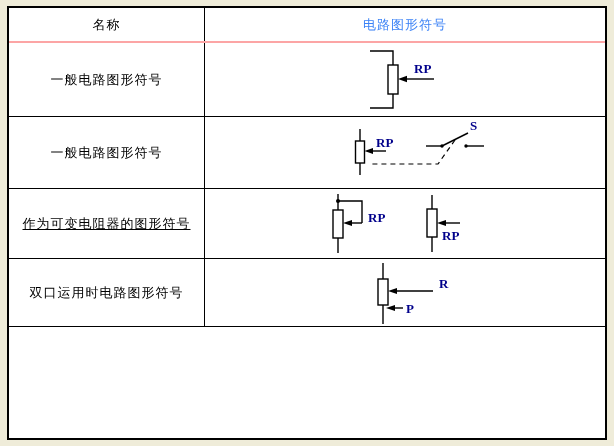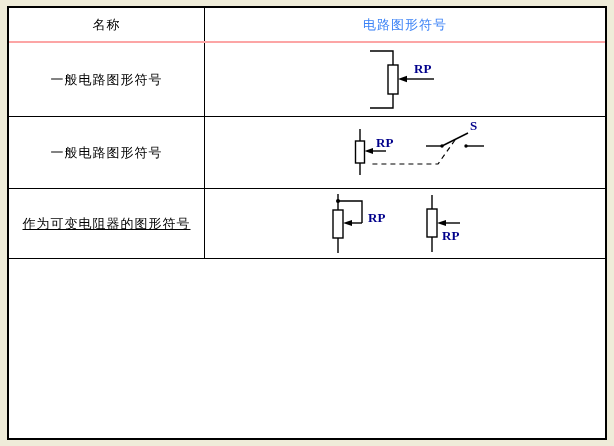--- a/index.html
+++ b/index.html
@@ -88,18 +88,34 @@
           <line class="wire" x1="152" y1="6" x2="152" y2="20"></line>
           <rect class="wire" x="147" y="20" width="10" height="28"></rect>
           <line class="wire" x1="152" y1="48" x2="152" y2="63"></line>
           <polygon class="arr" points="157,34 166,30.9 166,37.1"></polygon>
           <line class="wire" x1="166" y1="34" x2="180" y2="34"></line>
           <text class="lbl" x="162" y="51">RP</text>
         </svg>
       </div>
     </div>
 
+    <div class="trow r4">
+      <div class="cname">双口运用时电路图形符号</div>
+      <div class="csym">
+        <svg width="240" height="66" viewBox="0 0 240 66">
+          <line class="wire" x1="98" y1="3" x2="98" y2="19"></line>
+          <rect class="wire" x="93" y="19" width="10" height="26"></rect>
+          <line class="wire" x1="98" y1="45" x2="98" y2="64"></line>
+          <polygon class="arr" points="103,31 112,27.9 112,34.1"></polygon>
+          <line class="wire" x1="112" y1="31" x2="148" y2="31"></line>
+          <text class="lbl" x="154" y="28">R</text>
+          <polygon class="arr" points="101,48 110,44.9 110,51.1"></polygon>
+          <line class="wire" x1="110" y1="48" x2="118" y2="48"></line>
+          <text class="lbl" x="121" y="53">P</text>
+        </svg>
+      </div>
+    </div>
 
     <div class="trow r5">
     </div>
 
   </div>
 </div>
 
 </body></html>

